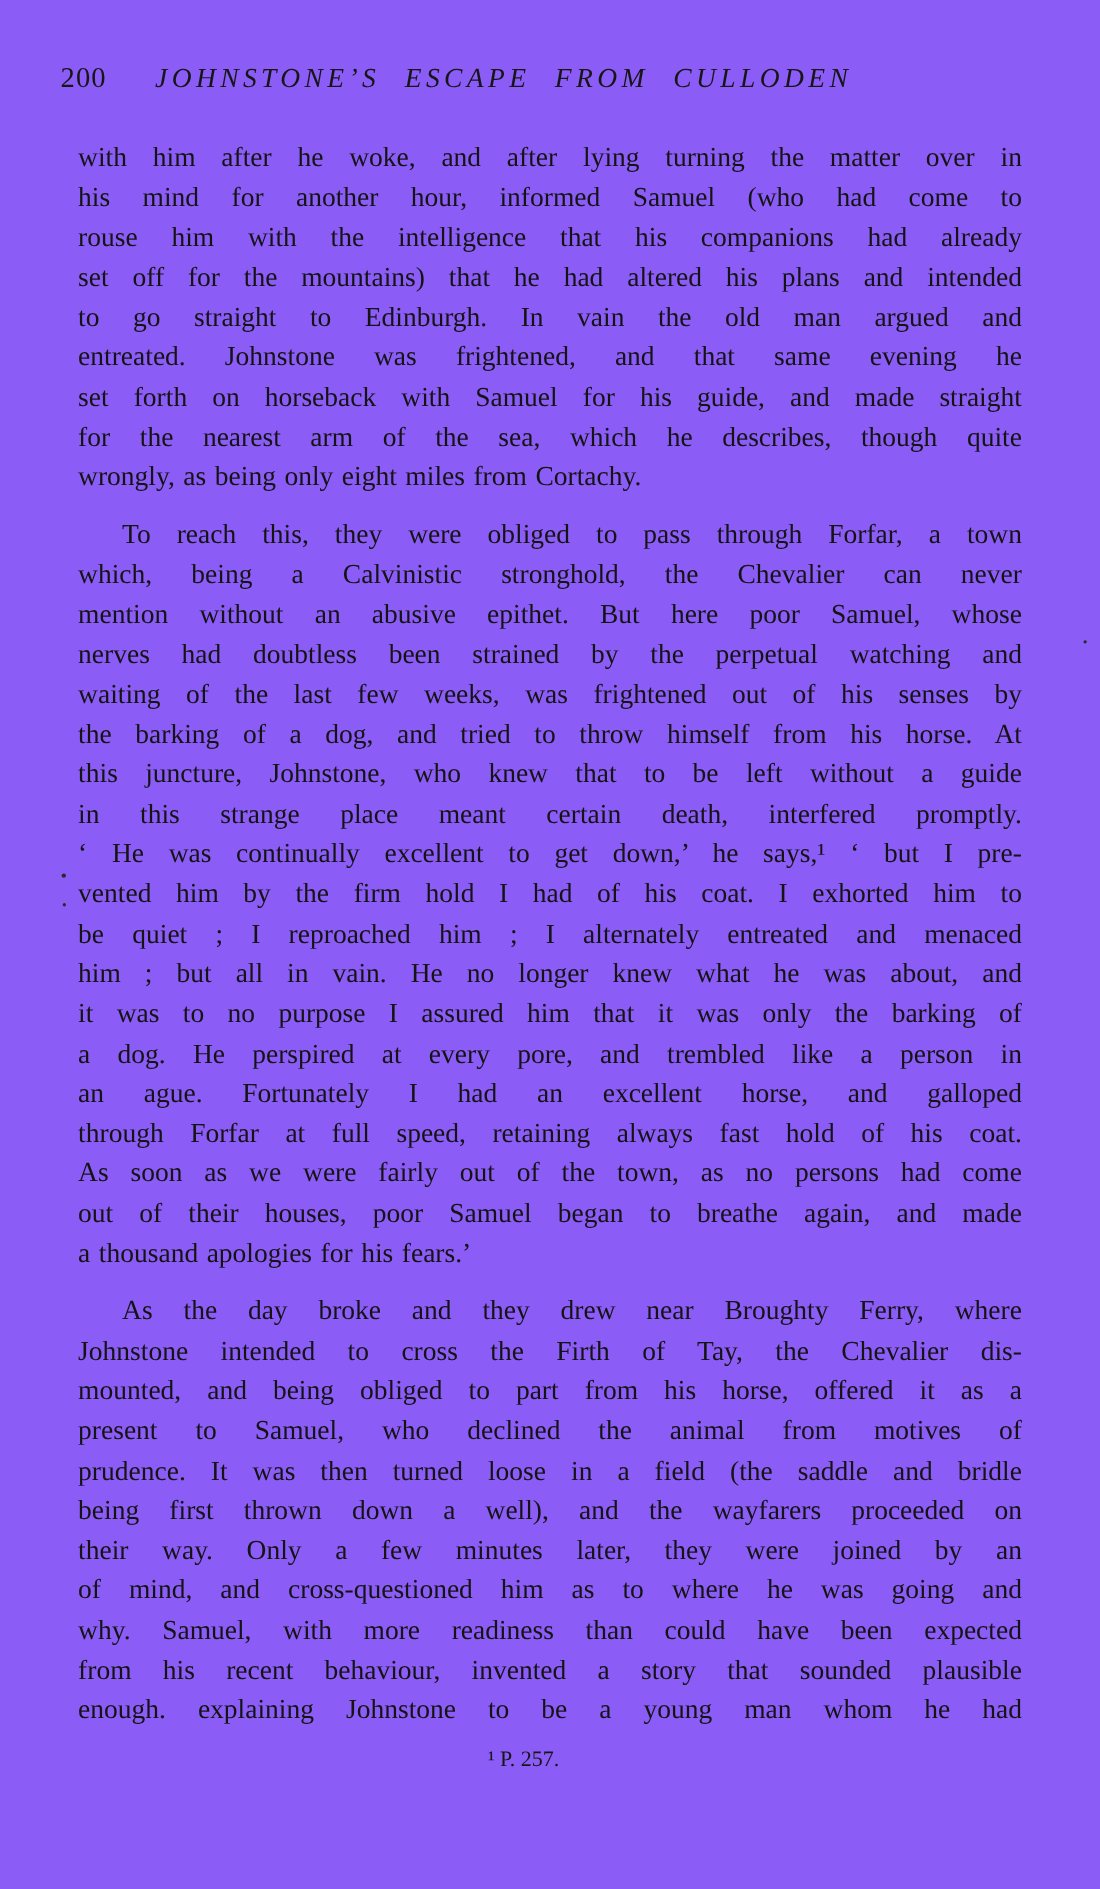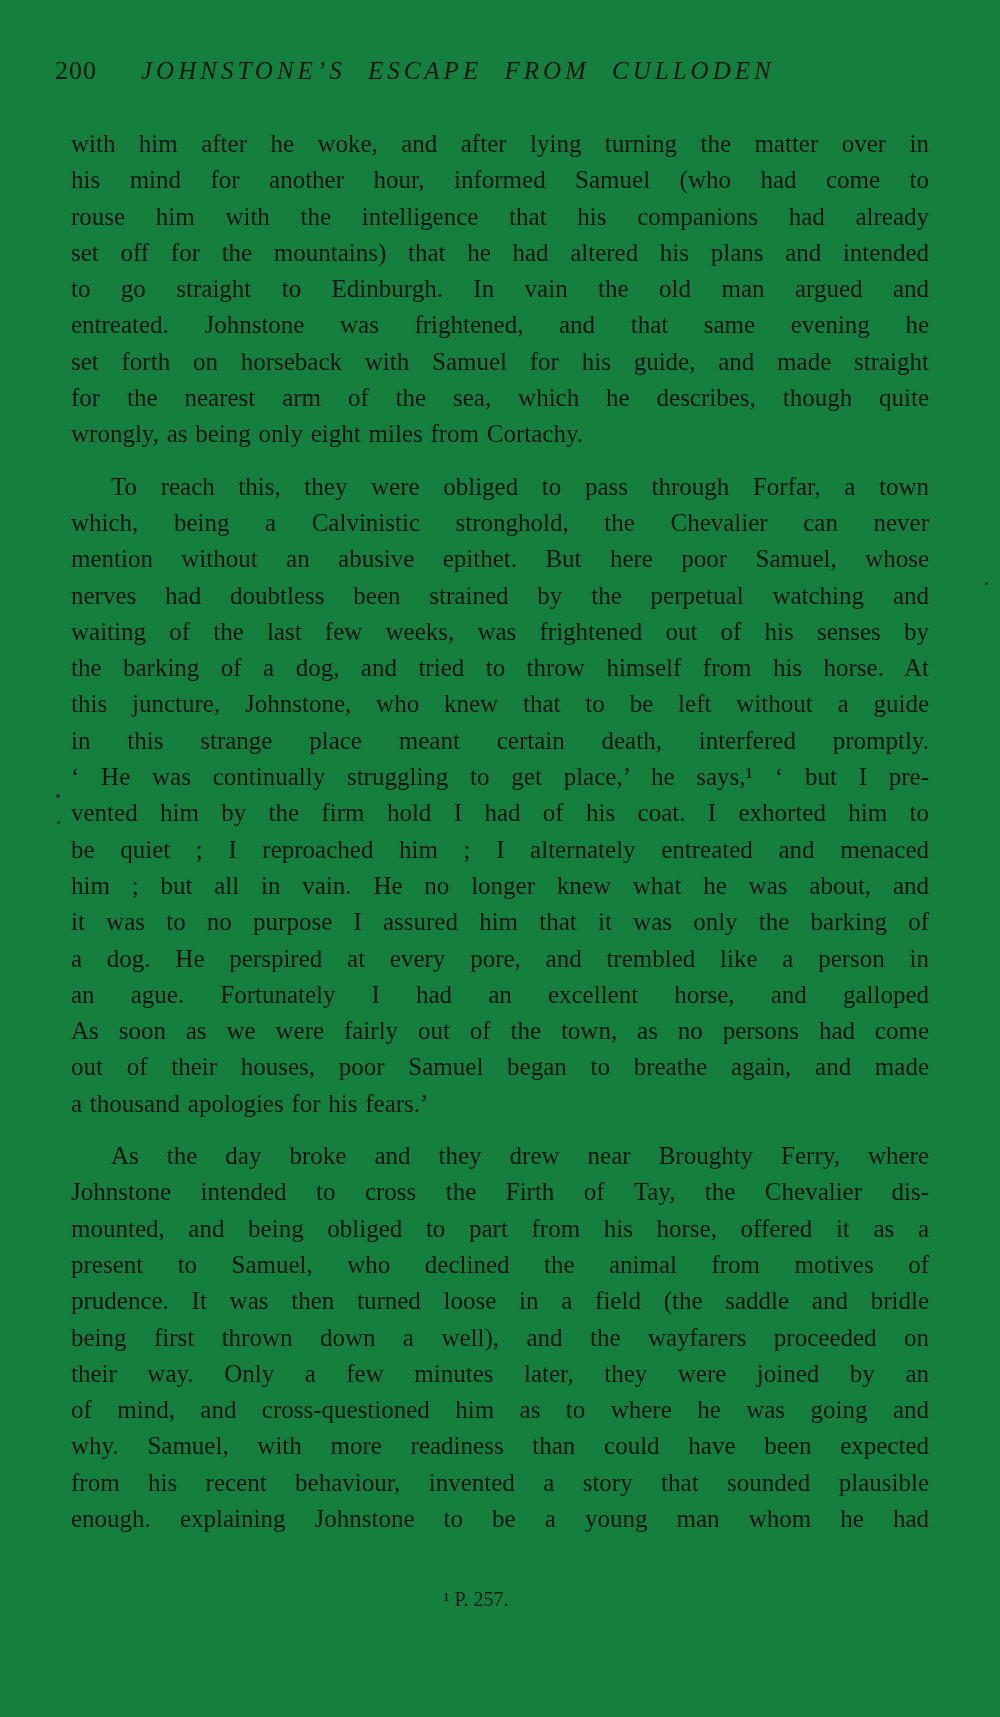--- a/index.html
+++ b/index.html
@@ -4,21 +4,21 @@
 <style>
   html, body {
     margin: 0;
     padding: 0;
     background: #ffffff;
   }
   .page {
     position: relative;
     width: 1000px;
     height: 1717px;
-    background: #15803d;
+    background: #8b5cf6;
     color: #141414;
     font-family: "Liberation Serif", "DejaVu Serif", serif;
     overflow: hidden;
   }
   .header {
     position: absolute;
     top: 56px;
     left: 55px;
     right: 55px;
     white-space: nowrap;
@@ -105,27 +105,28 @@
       </div>
       <div class="paragraph">
         <div class="line indent">To reach this, they were obliged to pass through Forfar, a town</div>
         <div class="line">which, being a Calvinistic stronghold, the Chevalier can never</div>
         <div class="line">mention without an abusive epithet.  But here poor Samuel, whose</div>
         <div class="line">nerves had doubtless been strained by the perpetual watching and</div>
         <div class="line">waiting of the last few weeks, was frightened out of his senses by</div>
         <div class="line">the barking of a dog, and tried to throw himself from his horse.  At</div>
         <div class="line">this juncture, Johnstone, who knew that to be left without a guide</div>
         <div class="line">in this strange place meant certain death, interfered promptly.</div>
-        <div class="line">‘ He was continually struggling to get place,’ he says,¹ ‘ but I pre-</div>
+        <div class="line">‘ He was continually excellent to get down,’ he says,¹ ‘ but I pre-</div>
         <div class="line">vented him by the firm hold I had of his coat.  I exhorted him to</div>
         <div class="line">be quiet ; I reproached him ; I alternately entreated and menaced</div>
         <div class="line">him ; but all in vain.  He no longer knew what he was about, and</div>
         <div class="line">it was to no purpose I assured him that it was only the barking of</div>
         <div class="line">a dog.  He perspired at every pore, and trembled like a person in</div>
         <div class="line">an ague.  Fortunately I had an excellent horse, and galloped</div>
+        <div class="line">through Forfar at full speed, retaining always fast hold of his coat.</div>
         <div class="line">As soon as we were fairly out of the town, as no persons had come</div>
         <div class="line">out of their houses, poor Samuel began to breathe again, and made</div>
         <div class="line flush">a thousand apologies for his fears.’</div>
       </div>
       <div class="paragraph">
         <div class="line indent">As the day broke and they drew near Broughty Ferry, where</div>
         <div class="line">Johnstone intended to cross the Firth of Tay, the Chevalier dis-</div>
         <div class="line">mounted, and being obliged to part from his horse, offered it as a</div>
         <div class="line">present to Samuel, who declined the animal from motives of</div>
         <div class="line">prudence.  It was then turned loose in a field (the saddle and bridle</div>

